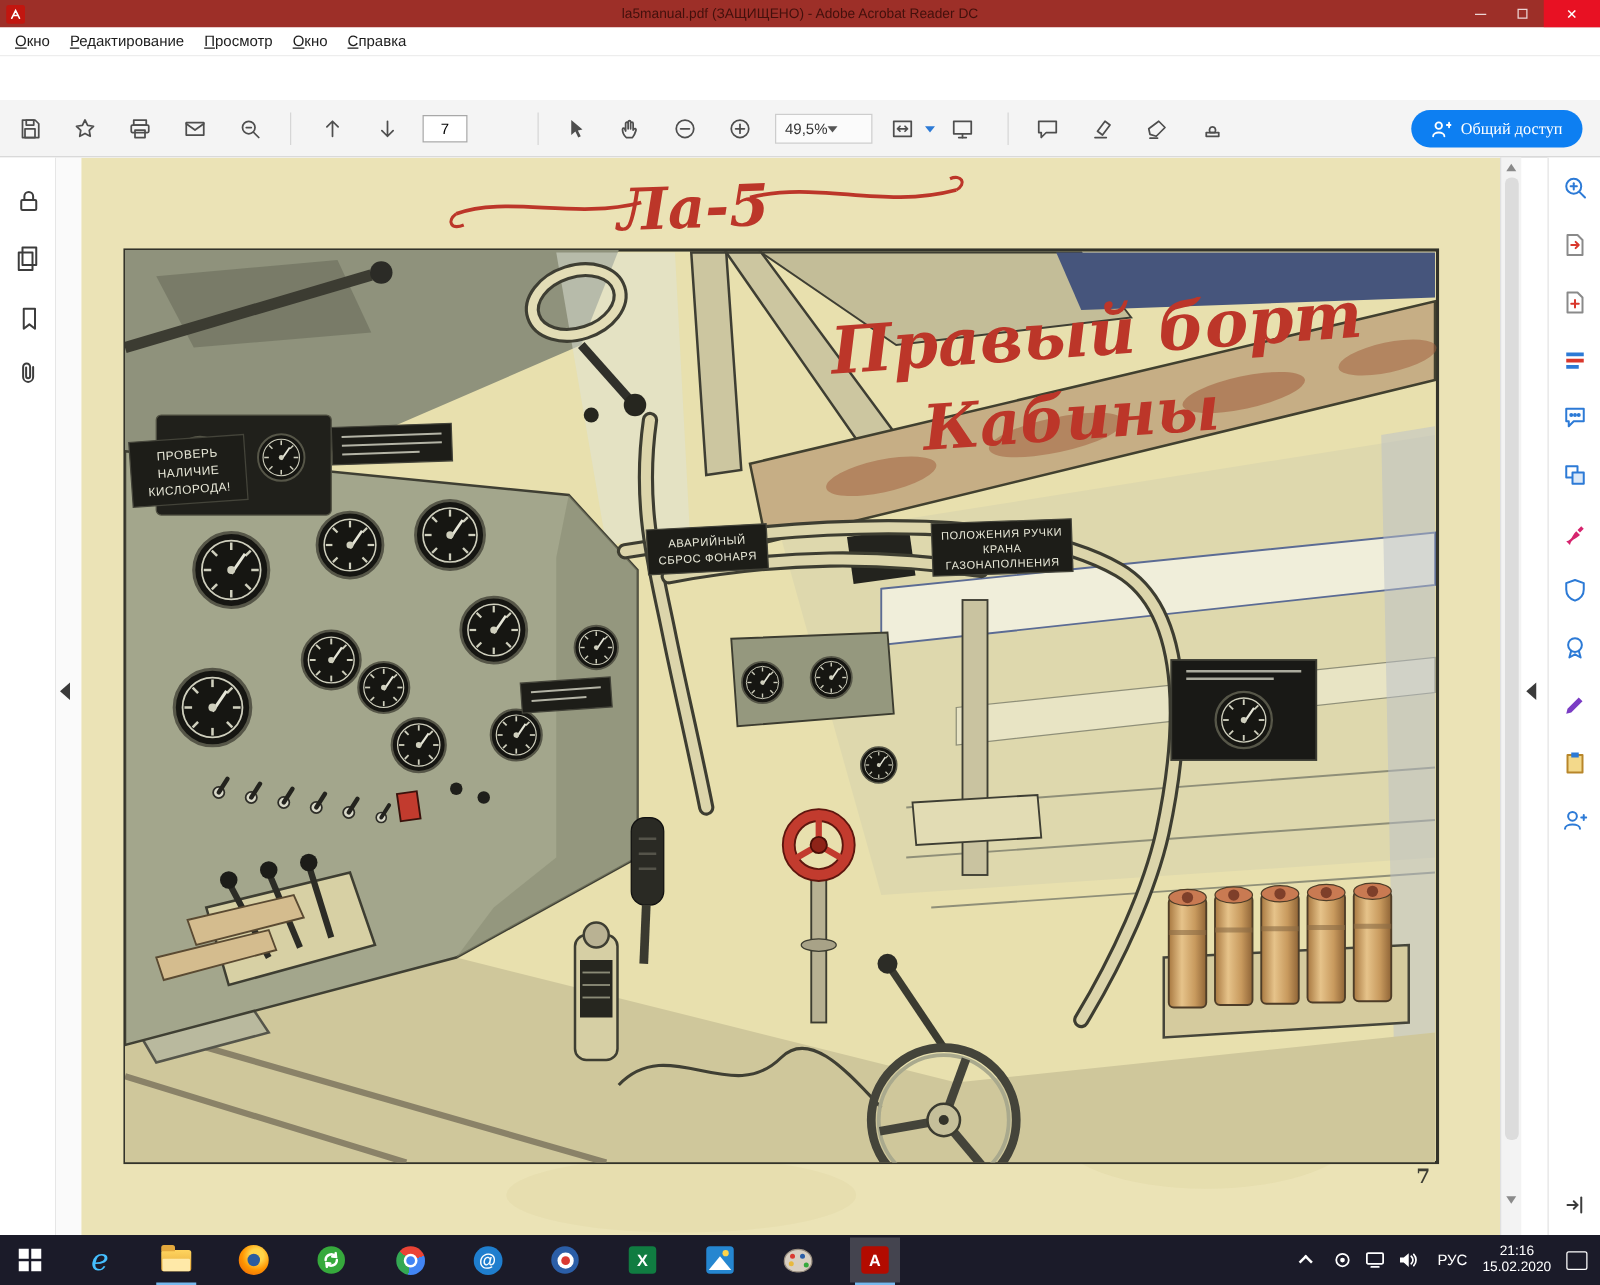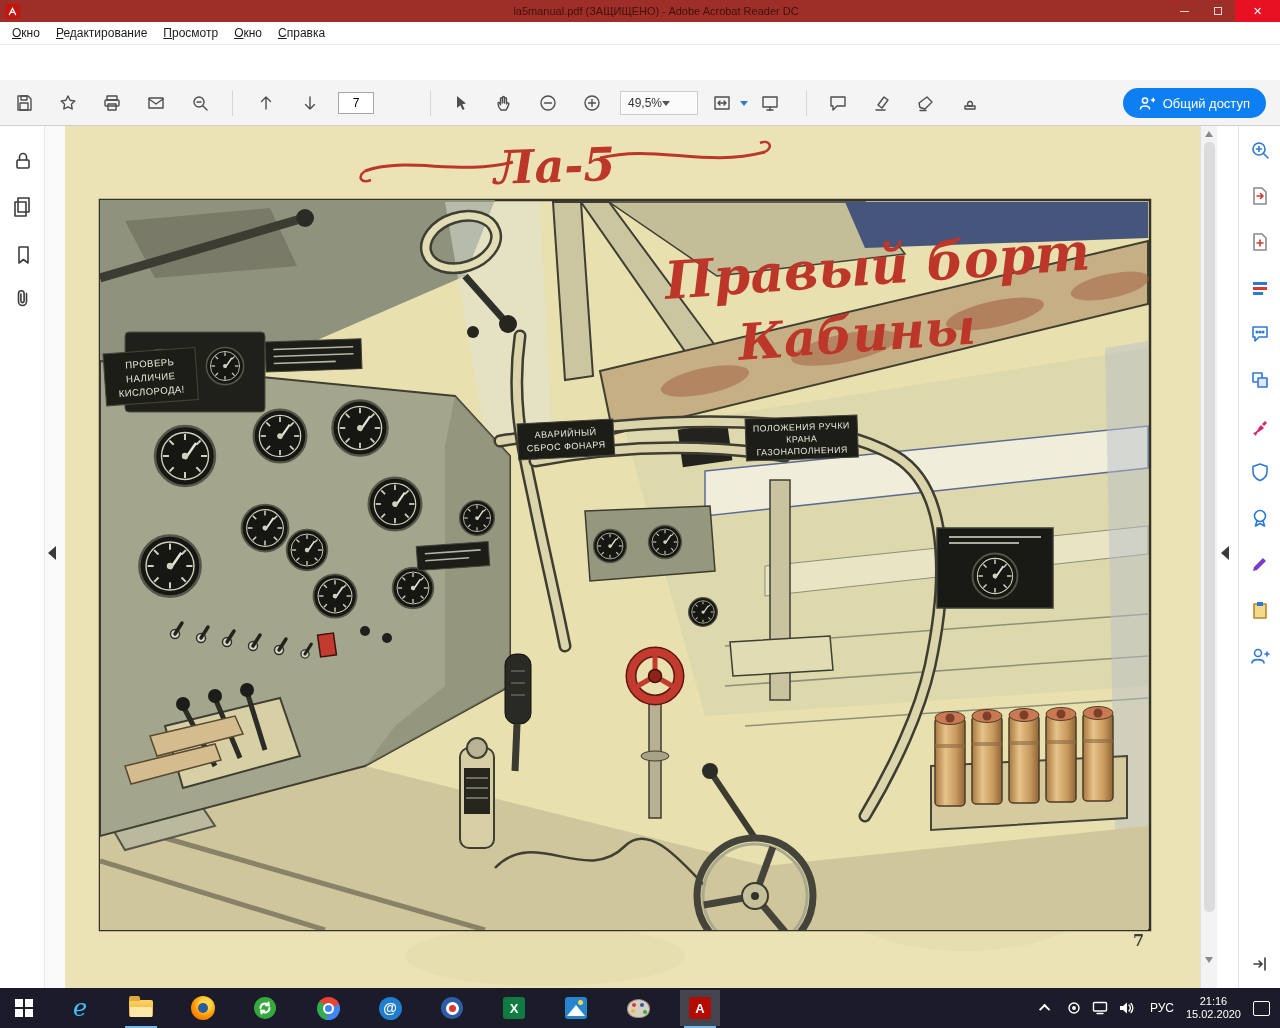--- a/index.html
+++ b/index.html
@@ -3,21 +3,21 @@
 <meta charset="utf-8">
 <style>
   * { margin:0; padding:0; box-sizing:border-box; }
   html,body { width:1280px; height:1028px; overflow:hidden; }
   body { font-family:"Liberation Sans", sans-serif; background:#000; -webkit-user-select:none; user-select:none; }
   .screen { position:relative; width:1280px; height:1028px; background:#fff; overflow:hidden; }
 
   
   .titlebar { position:absolute; top:0; left:0; right:0; height:22px; background:#9d2f28; display:flex; align-items:center; }
   .app-logo { width:15px; height:15px; margin-left:5px; background:#c2160f; border-radius:2px; display:flex; align-items:center; justify-content:center; }
-  .title-text { position:absolute; left:50%; transform:translateX(-50%); font-size:11px; color:#43100c; white-space:nowrap;margin-left:16px; }
+  .title-text { position:absolute; left:50%; transform:translateX(-50%); font-size:11px; color:#43100c; white-space:nowrap; }
   .caption-btns { position:absolute; right:0; top:0; height:22px; display:flex; }
   .cap-btn { width:34px; height:22px; display:flex; align-items:center; justify-content:center; }
   .cap-min-glyph { width:9px; height:0; border-top:1px solid rgba(255,255,255,.8); }
   .cap-max-glyph { width:8px; height:8px; border:1px solid rgba(255,255,255,.8); }
   .cap-close { width:45px; background:#e81123; color:#fff; font-size:11px; }
 
   
   .menubar { position:absolute; top:22px; left:0; right:0; height:23px; background:#fff; border-bottom:1px solid #ededed; display:flex; align-items:center; padding-left:4px; }
   .menu-item { display:inline-block; padding:3px 8px; font-size:12px; color:#1c1c1c; }
   .menu-item::first-letter { text-decoration:underline; }
@@ -35,21 +35,21 @@
   .toolbar { position:absolute; top:80px; left:0; right:0; height:46px; background:#f4f4f4; border-bottom:1px solid #cfcfcf; }
   .ti { position:absolute; top:9px; width:28px; height:28px; display:flex; align-items:center; justify-content:center; border-radius:3px; }
   .ti svg { fill:none; stroke:#4e4e4e; stroke-width:1.4; stroke-linecap:round; stroke-linejoin:round; }
   .tsep { position:absolute; top:10px; width:1px; height:26px; background:#d6d6d6; }
   .page-input { position:absolute; top:12px; width:36px; height:22px; border:1px solid #a8a8a8; background:#fff; font-size:12px; text-align:center; font-family:"Liberation Sans",sans-serif; }
   .ttxt { position:absolute; top:16px; font-size:12px; color:#333;margin-top:46px; }
   .zoom-box { position:absolute; top:11px; left:620px; width:78px; height:24px; border:1px solid #cdcdcd; background:#fbfbfb; display:flex; align-items:center; padding:0 7px; font-size:12px; color:#333; }
   .caret { width:0; height:0; border-left:4px solid transparent; border-right:4px solid transparent; border-top:5px solid #555; }
   .caret.blue { border-top-color:#2c7ad6; }
   .caret-blue-float { position:absolute; top:21px; }
-  .share-btn { position:absolute; right:14px; top:8px; height:30px; border-radius:15px; background:#0d7ff2; color:#fff; display:flex; align-items:center; gap:8px; padding:0 16px; font-size:13px; }
+  .share-btn { position:absolute; right:14px; top:8px; height:30px; border-radius:15px; background:#0d7ff2; color:#fff; display:flex; align-items:center; gap:8px; padding:0 16px; font-size:13px;font-family:Liberation Serif, serif; }
   .share-btn svg { stroke:#fff; fill:none; stroke-width:1.5; stroke-linecap:round; }
 
   
   .left-rail { position:absolute; top:126px; left:0; width:45px; height:862px; background:#fff; border-right:1px solid #e6e6e6; }
   .lr-icon { position:absolute; left:10px; width:25px; height:25px; display:flex; align-items:center; justify-content:center; }
   .lr-icon svg { fill:none; stroke:#3c3c3c; stroke-width:1.6; stroke-linecap:round; stroke-linejoin:round; }
 
   
   .viewport { position:absolute; top:126px; left:45px; width:1155px; height:862px; background:#fafafa; overflow:hidden; }
   .pdf-page { position:absolute; left:20px; top:0; width:1135px; height:862px; }

